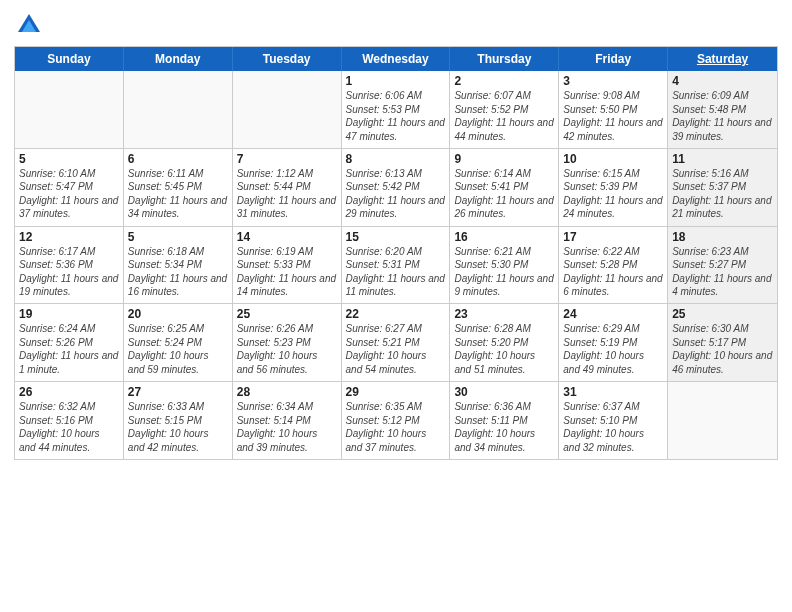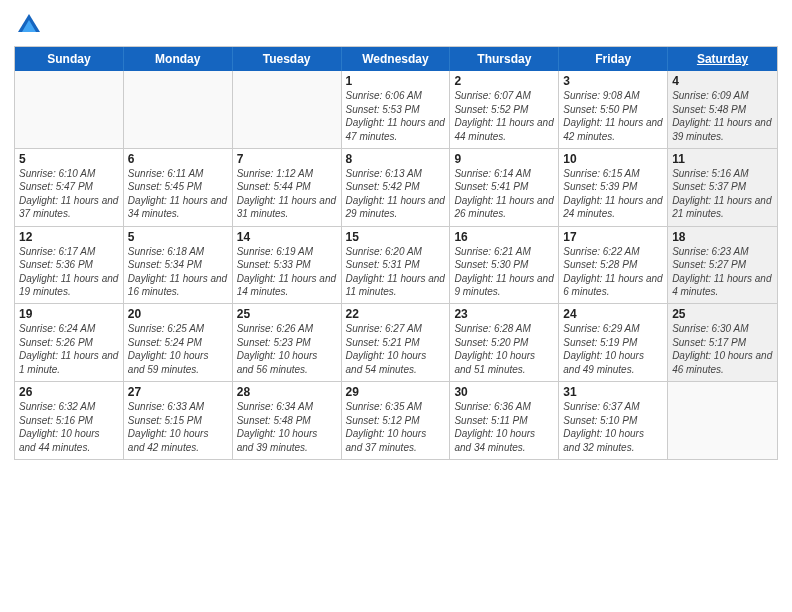--- a/index.html
+++ b/index.html
@@ -320,21 +320,21 @@
           </div>
           <div class="cal-cell">
             <span class="day-num">27</span>
             <div class="cell-info">Sunrise: 6:33 AM
 Sunset: 5:15 PM
 Daylight: 10 hours and 42 minutes.</div>
           </div>
           <div class="cal-cell">
             <span class="day-num">28</span>
             <div class="cell-info">Sunrise: 6:34 AM
-Sunset: 5:48 PM
+Sunset: 5:14 PM
 Daylight: 10 hours and 39 minutes.</div>
           </div>
           <div class="cal-cell">
             <span class="day-num">29</span>
             <div class="cell-info">Sunrise: 6:35 AM
 Sunset: 5:12 PM
 Daylight: 10 hours and 37 minutes.</div>
           </div>
           <div class="cal-cell">
             <span class="day-num">30</span>

